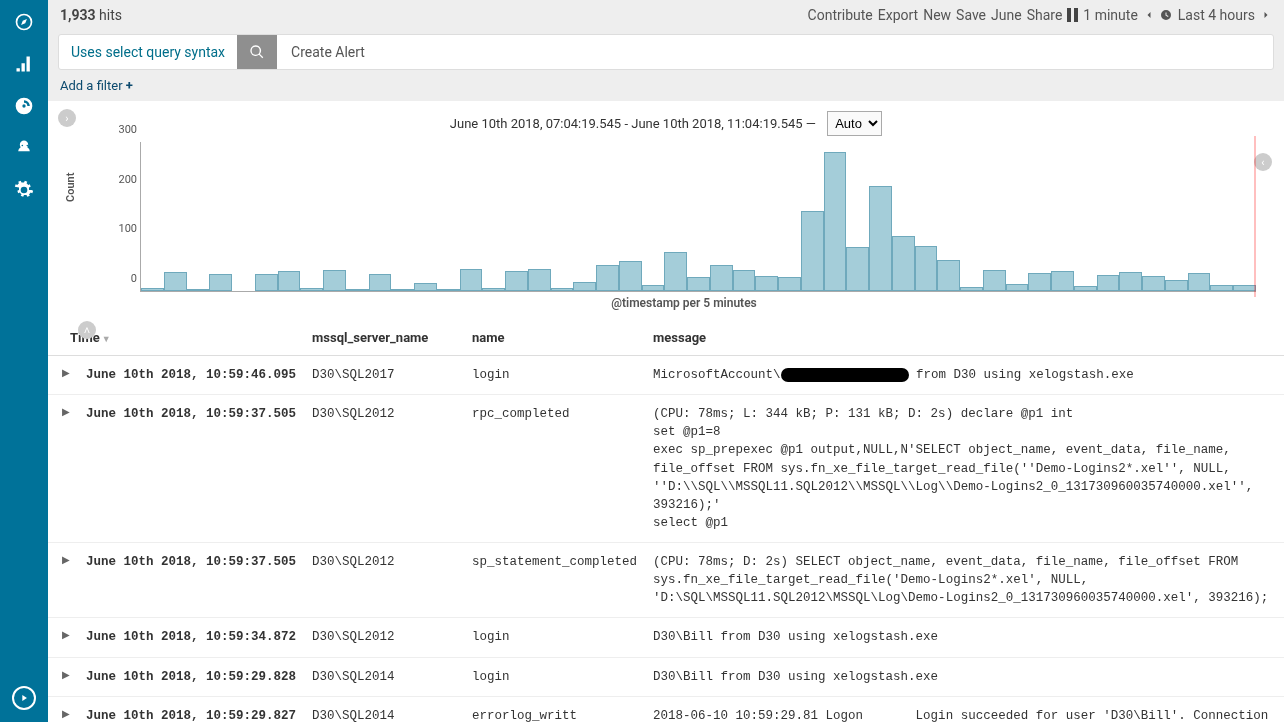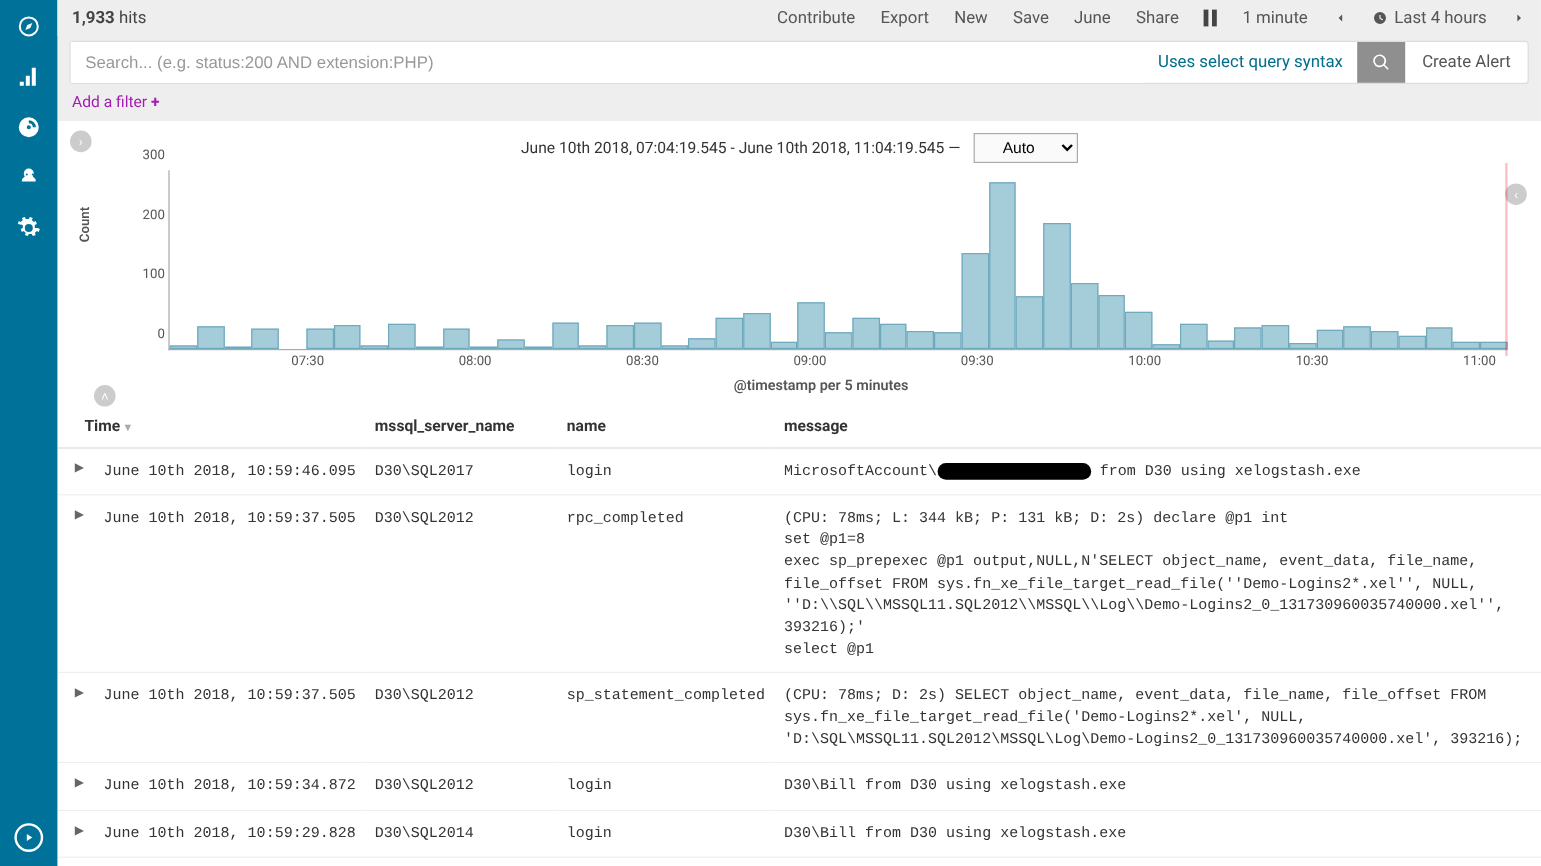--- a/index.html
+++ b/index.html
@@ -3,65 +3,65 @@
 <meta charset="utf-8">
 <style>
 * { box-sizing: border-box; margin: 0; padding: 0; }
 body { font-family: -apple-system, BlinkMacSystemFont, "Segoe UI", Roboto, sans-serif; font-size: 13px; color: #2d2d2d; background: #f5f5f5; overflow: hidden; }
 .app { display: flex; height: 722px; width: 1284px; }
 .sidebar { width: 48px; background: #007299; display: flex; flex-direction: column; align-items: center; padding: 12px 0; gap: 22px; }
 .sidebar .nav-icon { width: 20px; height: 20px; color: #fff; display: flex; align-items: center; justify-content: center; cursor: pointer; }
 .sidebar .nav-icon svg { width: 20px; height: 20px; fill: #fff; }
 .sidebar-spacer { flex:1; }
 .main { flex:1; display: flex; flex-direction: column; background:#eee; }
-.topbar { display:flex; align-items:center; height:30px; padding: 0 12px; background:#eee; color:#444; gap:21px; font-size:14px; }
+.topbar { display:flex; align-items:center; height:30px; padding: 0 12px; background:#eee; color:#444; gap:5px; font-size:14px; }
 .hits { font-weight:400; }
 .hits b { font-weight:700; }
 .topbar-spacer { flex:1; }
 .topbar .link { color:#555; cursor:pointer; }
 .topbar .iconbtn { display:flex; align-items:center; gap:6px; cursor:pointer; color:#555; }
 .topbar svg { width:12px; height:12px; fill:#555; }
 .pause-bars { display:inline-flex; gap:3px; }
 .pause-bars span { width:4px; height:14px; background:#444; display:inline-block; }
 .searchrow { display:flex; align-items:stretch; margin:4px 10px 0 10px; background:#fff; border:1px solid #ddd; border-radius:3px; height:36px; }
 .searchrow input { flex:1; border:none; outline:none; padding:0 12px; font-size:14px; color:#333; }
 .searchrow input::placeholder { color:#999; }
 .lucene { color:#006e8a; font-size:14px; display:flex; align-items:center; padding:0 12px; cursor:pointer; }
 .searchbtn { width:40px; background:#8f8f8f; display:flex; align-items:center; justify-content:center; cursor:pointer; }
 .searchbtn svg { fill:#fff; width:16px; height:16px; }
 .createalert { padding:0 14px; display:flex; align-items:center; color:#555; cursor:pointer; font-size:14px; }
 .filterbar { padding:8px 12px; color:#006e8a; font-size:13px; }
-.filterbar a { color:#a21caf; cursor:pointer; }
+.filterbar a { color:#0c4a6e; cursor:pointer; }
 .content { flex:1; background:#fff; margin:0; position:relative; overflow:auto; }
 .collapse-left, .collapse-right, .collapse-up {
   width:18px; height:18px; border-radius:50%; background:#ccc; color:#fff;
   display:flex; align-items:center; justify-content:center; font-size:11px; cursor:pointer; position:absolute;
 }
 .collapse-left { left:10px; top:8px; }
 .collapse-right { right:12px; top:52px; }
 .collapse-up { left:30px; top:220px; }
 .timerange { text-align:center; padding:10px 0 6px 0; font-size:13px; color:#333; }
-.timerange select { margin-left:8px; padding:3px 19px; font-size:13px; border:1px solid #aaa; background:#fafafa; }
+.timerange select { margin-left:8px; padding:3px 3px; font-size:13px; border:1px solid #aaa; background:#fafafa; }
 .chart-wrap { position:relative; padding:0 28px 0 64px; }
 .ylabel { position:absolute; left:16px; top:60px; transform:rotate(-90deg); transform-origin:left top; font-size:11px; color:#555; font-weight:600; }
 .chart { position:relative; height:150px; border-left:1px solid #aaa; border-bottom:1px solid #aaa; margin-left:28px; }
 .chart .rightedge { position:absolute; right:0; top:-6px; bottom:-6px; width:2px; background: rgba(255,0,0,0.25); }
 .chart .ytick { position:absolute; left:-34px; width:30px; text-align:right; font-size:11px; color:#555; transform:translateY(-50%); }
 .bars { position:absolute; left:0; right:0; bottom:0; height:100%; display:flex; align-items:flex-end; }
 .bar { background:#a4cdd9; border:1px solid #6fa9bc; }
 .xaxis { position:relative; height:18px; margin-left:28px; }
 .xtick { position:absolute; font-size:11px; color:#555; transform:translateX(-50%); top:2px; }
 .xlabel { text-align:center; font-size:12px; color:#555; font-weight:600; margin:4px 0 10px 0; }
 .table { width:100%; border-collapse:collapse; font-size:13px; }
 .table th { text-align:left; font-weight:700; padding:10px 8px; border-bottom:1px solid #ddd; color:#333; font-size:13px; }
 .table th.time { padding-left:22px; }
 .table th .sortcaret { font-size:9px; color:#aaa; margin-left:2px; }
 .table td { vertical-align:top; padding:10px 8px; border-bottom:1px solid #eee; font-family: "Consolas","Menlo","Courier New",monospace; font-size:12.5px; line-height:1.45; color:#333; }
 .table td.expand { width:30px; font-family:inherit; cursor:pointer; font-size:10px; color:#666; padding-left:14px; }
-.table td.time { width:210px; white-space:nowrap; }
+.table td.time { width:210px; white-space:nowrap;font-weight:bold; }
 .table td.srv { width:160px; }
 .table td.name { width:116px; }
 .table td.msg { white-space:pre-wrap; }
 .redact { display:inline-block; width:128px; height:14px; background:#000; border-radius:7px; vertical-align:middle; }
 .play-circle { position:absolute; left:12px; bottom:12px; width:24px; height:24px; border:2px solid #fff; border-radius:50%; display:flex; align-items:center; justify-content:center; cursor:pointer; }
 .play-circle svg { fill:#fff; width:10px; height:10px; }
 </style>
 </head>
 <body>
 
@@ -129,21 +129,20 @@
           <span>Last 4 hours</span>
         </span>
       <span class="iconbtn">
           <svg viewBox="0 0 24 24">
             <path d="M9 6l6 6-6 6z"></path>
           </svg>
         </span>
     </div>
 
     <div class="searchrow">
-      <input type="text" placeholder="Search... (e.g. status:200 AND extension:PHP)" style="">
       <span class="lucene">Uses select query syntax</span>
       <div class="searchbtn">
           <svg viewBox="0 0 24 24">
             <path d="M10 2a8 8 0 105 14.3l5 5 1.4-1.4-5-5A8 8 0 0010 2zm0 2a6 6 0 110 12 6 6 0 010-12z"></path>
           </svg>
         </div>
       <div class="createalert">Create Alert</div>
     </div>
 
     <div class="filterbar">
@@ -212,30 +211,20 @@
               <div class="bar" style="width: 2.04082%; height: 12%; visibility: visible;"></div>
               <div class="bar" style="width: 2.04082%; height: 4%; visibility: visible;"></div>
               <div class="bar" style="width: 2.04082%; height: 4%; visibility: visible;"></div>
             </div>
           <div class="rightedge"></div>
         <div class="ytick" style="bottom: 0%;">0</div>
             <div class="ytick" style="bottom: 33.3333%;">100</div>
             <div class="ytick" style="bottom: 66.6667%;">200</div>
             <div class="ytick" style="bottom: 100%;">300</div>
           </div>
-        <div class="xaxis" id="xaxis">
-            <div class="xtick" style="left: 10.4%;">07:30</div>
-            <div class="xtick" style="left: 22.9%;">08:00</div>
-            <div class="xtick" style="left: 35.4%;">08:30</div>
-            <div class="xtick" style="left: 47.9%;">09:00</div>
-            <div class="xtick" style="left: 60.4%;">09:30</div>
-            <div class="xtick" style="left: 72.9%;">10:00</div>
-            <div class="xtick" style="left: 85.4%;">10:30</div>
-            <div class="xtick" style="left: 97.9%;">11:00</div>
-          </div>
         <div class="xlabel">@timestamp per 5 minutes</div>
       </div>
 
       <div class="collapse-up">˄</div>
 
       <table class="table">
         <thead>
           <tr>
             <th class="time" colspan="2"><span>Time</span><span class="sortcaret">▼</span></th>
             <th>mssql_server_name</th>

